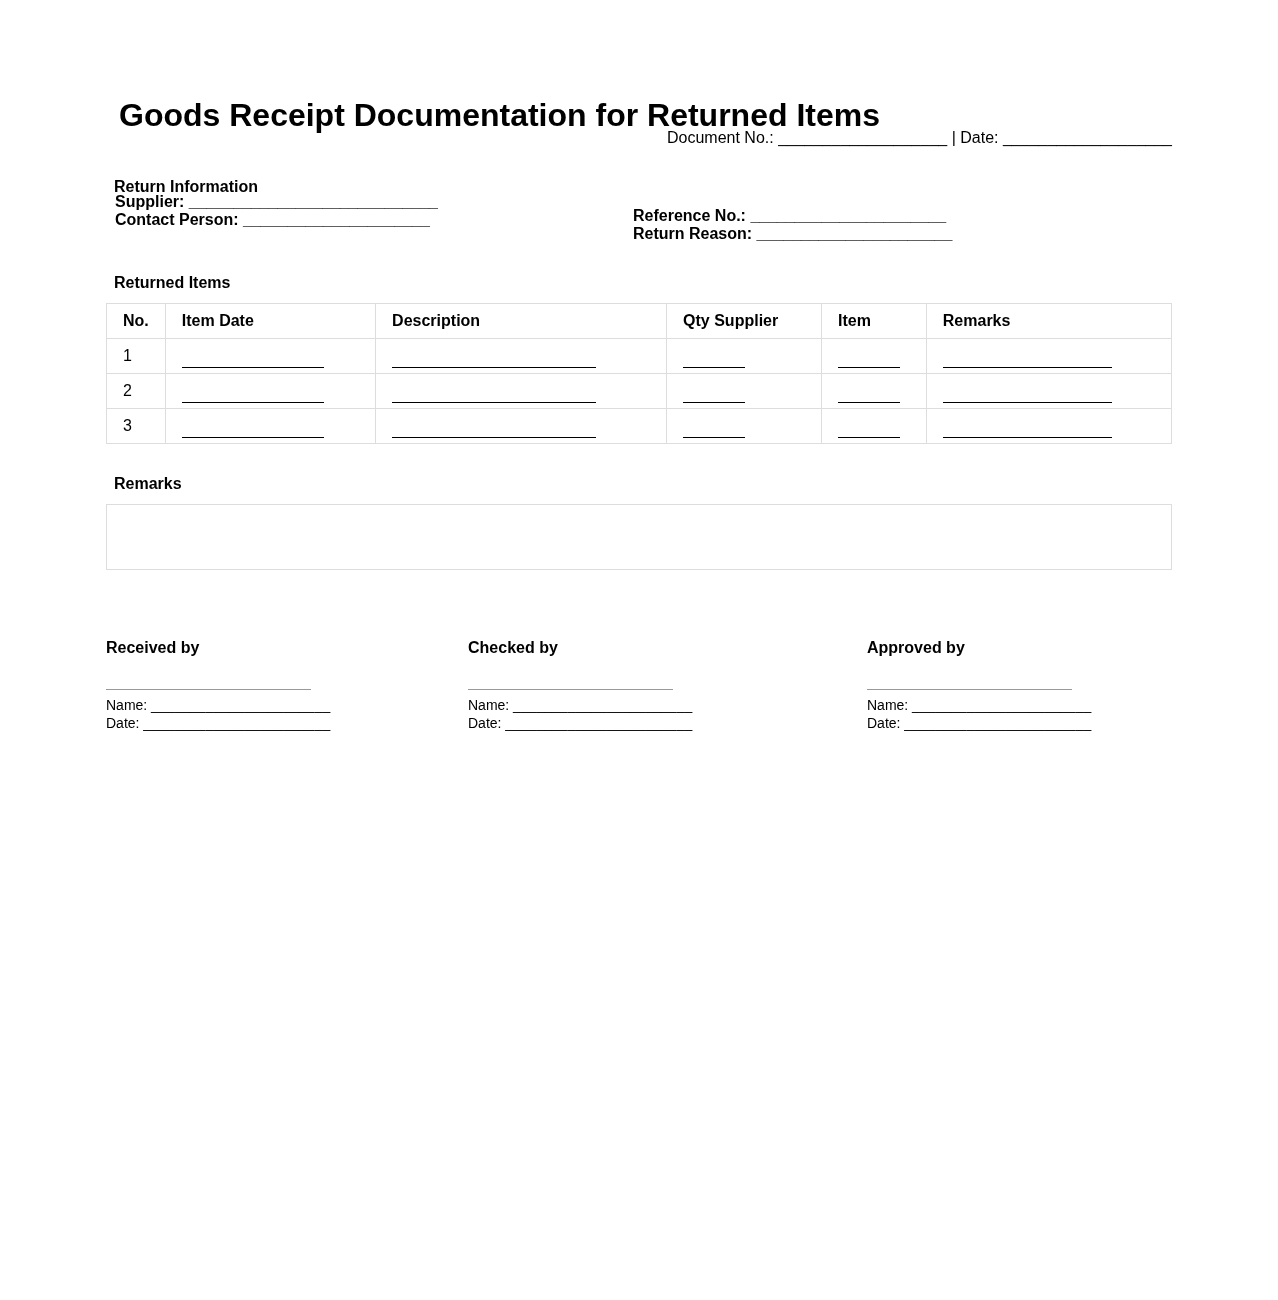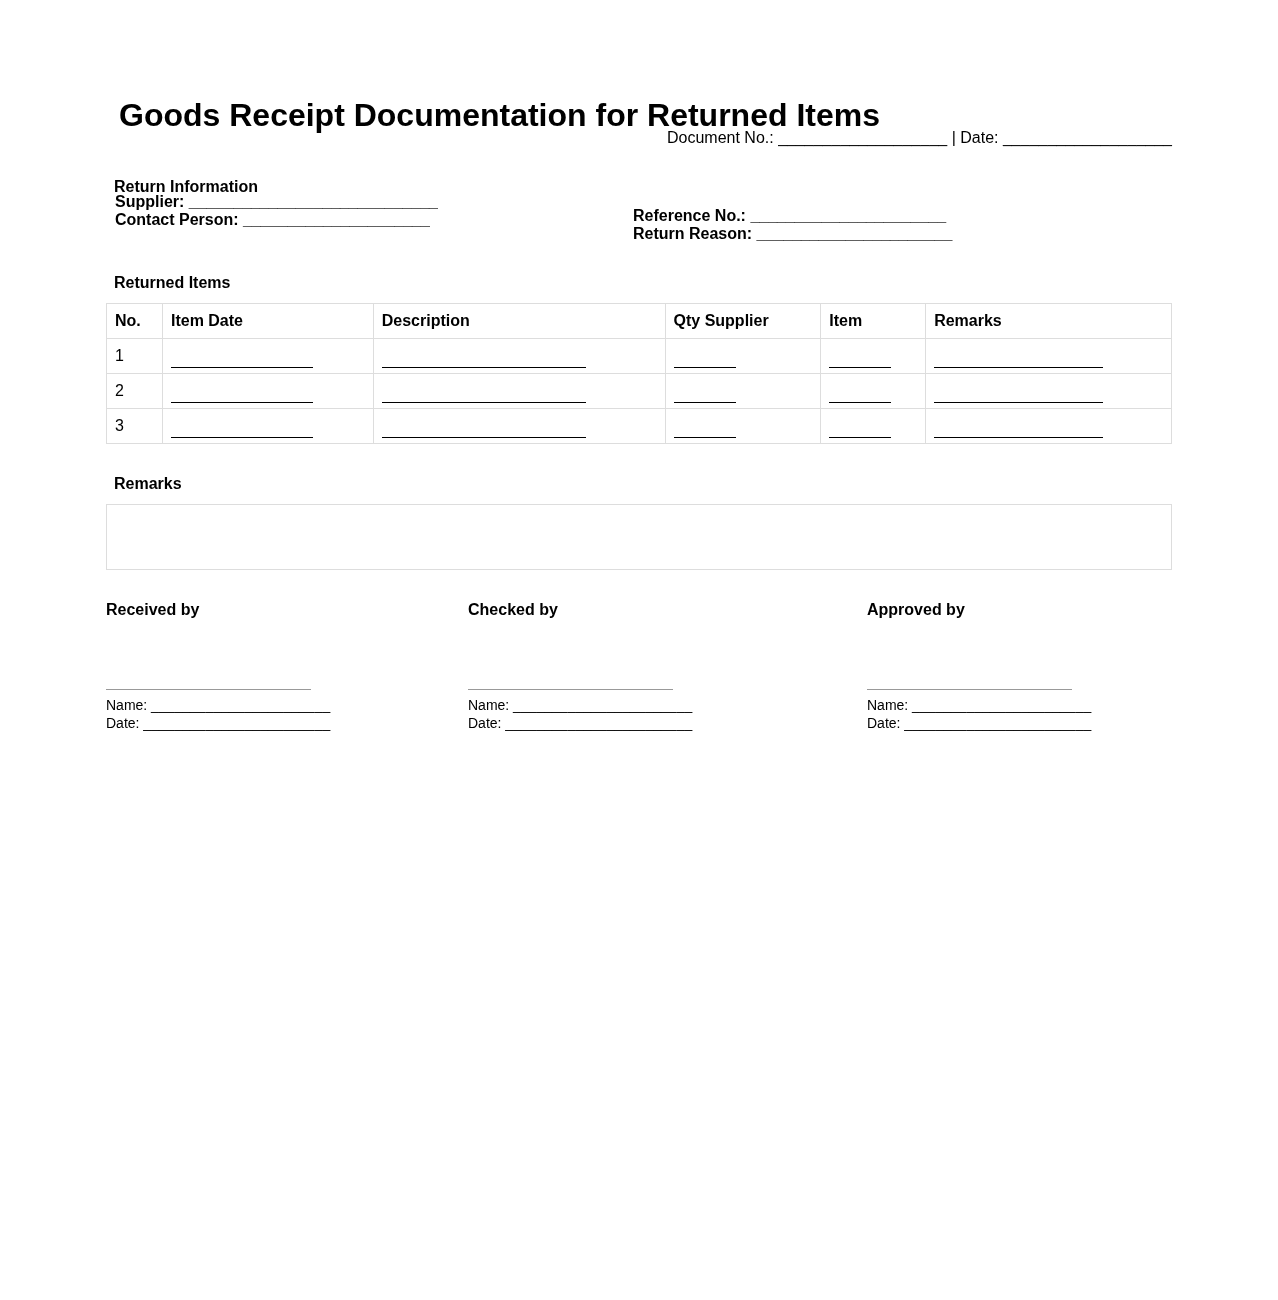--- a/index.html
+++ b/index.html
@@ -4,26 +4,26 @@
 <style>
   html, body { margin: 0; padding: 0; background: #ffffff; }
   body { width: 1278px; height: 1300px; font-family: "Liberation Sans", sans-serif; color: #000; position: relative; }
   .page { position: absolute; left: 106px; top: 0; width: 1066px; }
   .title { position: absolute; left: 0; width: 1066px; top: 82px; text-align: left; font-size: 32px; font-weight: bold; margin: 13px; line-height: 40px; }
   .subtitle { position: absolute; left: 0; width: 1066px; top: 128px; text-align: right; font-size: 16px; line-height: 20px; }
   .section-h { position: absolute; left: 8px; font-size: 16px; font-weight: bold; line-height: 20px; margin: 0; }
   .info-col { position: absolute; font-size: 16px; font-weight: bold; line-height: 18px; }
   .info-line { white-space: pre; }
   table.items { position: absolute; left: 0; top: 303px; width: 1066px; border-collapse: collapse; font-size: 16px; }
-  table.items th, table.items td { border: 1px solid #dddddd; height: 34px; padding: 0 8px; text-align: left; vertical-align: middle; }
+  table.items th, table.items td { border: 1px solid #dddddd; height: 34px; padding: 0 16px; text-align: left; vertical-align: middle; }
   table.items th { font-weight: bold; }
   table.items td .blank { display: inline-block; border-bottom: 1px solid #000; height: 14px; vertical-align: middle; margin-top: 8px; }
   .remarks-box { position: absolute; left: 0; top: 504px; width: 1064px; height: 64px; border: 1px solid #dddddd; }
   .sig { position: absolute; top: 600px; width: 300px; }
-  .sig .sig-h { font-size: 16px; font-weight: bold; line-height: 20px; }
+  .sig .sig-h { font-size: 16px; font-weight: bold; line-height: 20px; margin-top: 38px; }
   .sig .sig-line { position: absolute; top: 89px; left: 0; width: 205px; border-top: 1px solid #999; }
   .sig .sig-fields { position: absolute; top: 96px; left: 0; font-size: 14px; line-height: 18px; white-space: pre; }
 </style>
 </head>
 <body>
 
 <div class="page">
   <h1 class="title">Goods Receipt Documentation for Returned Items</h1>
   <div class="subtitle">Document No.: ___________________ | Date: ___________________</div>
 

